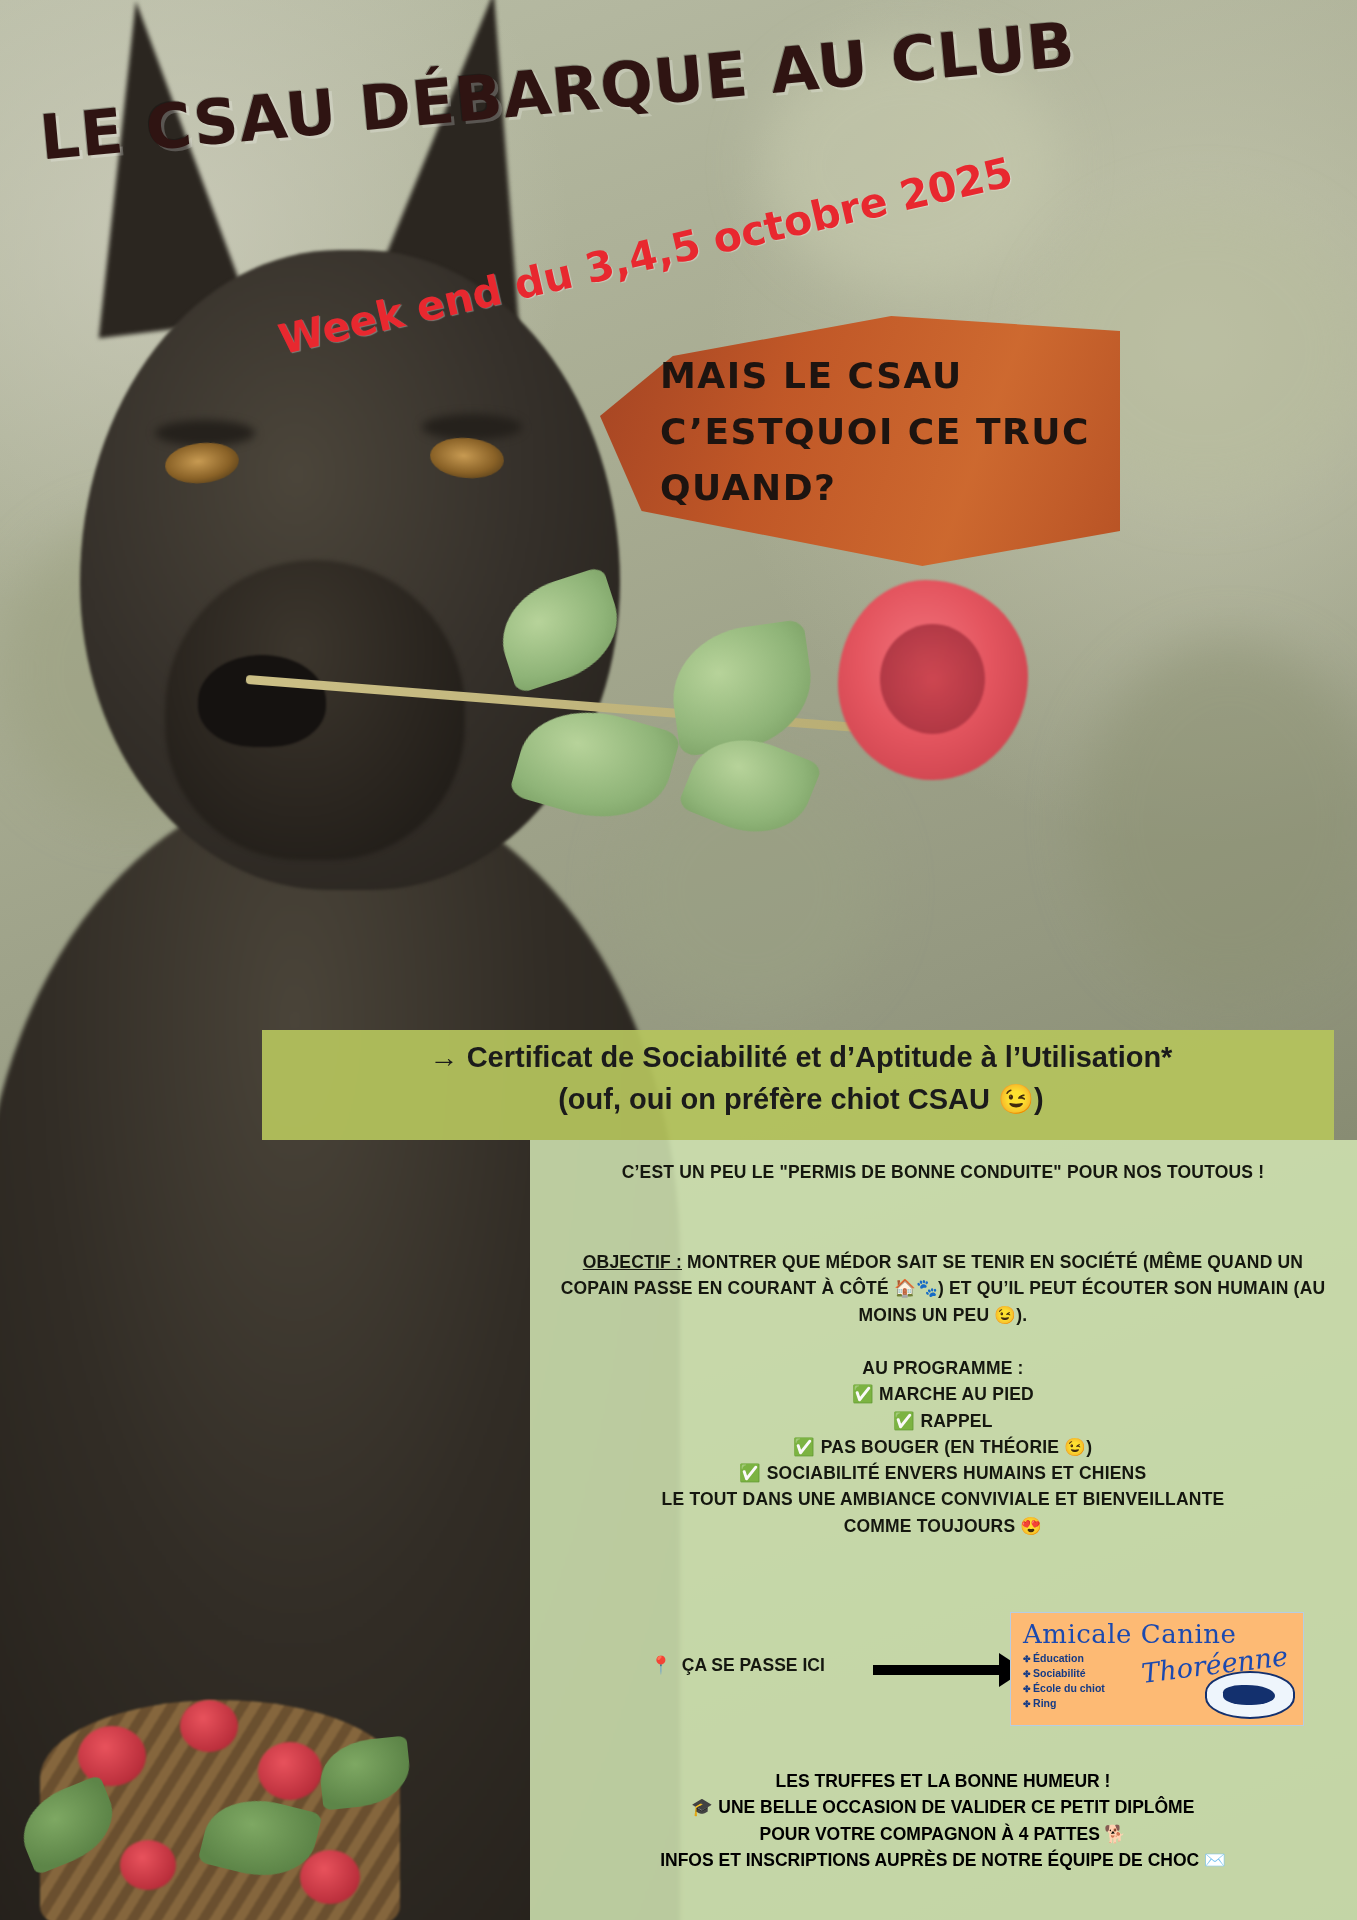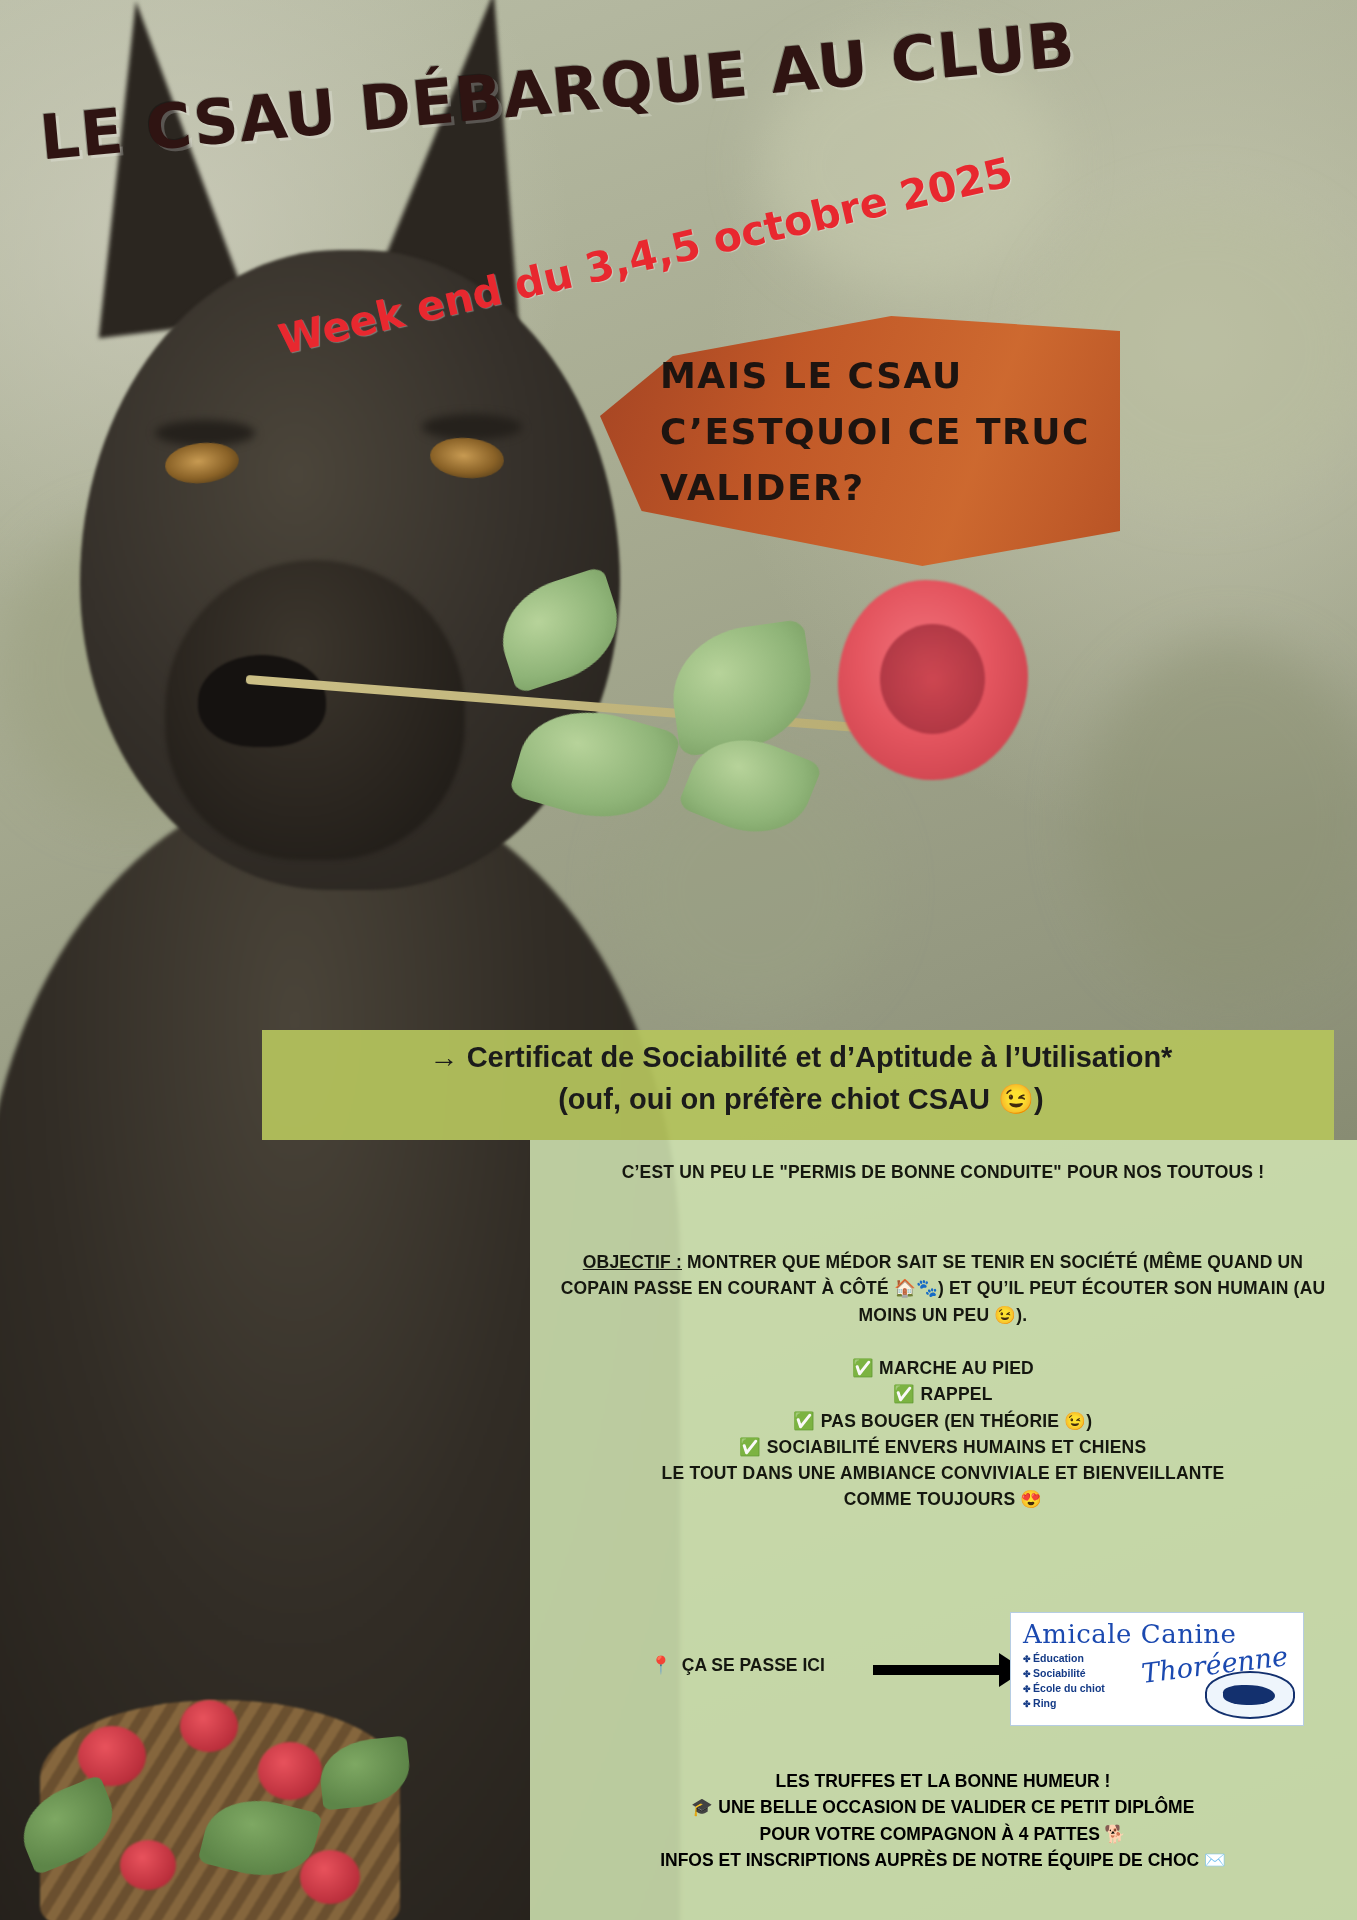--- a/index.html
+++ b/index.html
@@ -321,21 +321,21 @@
     border-left: 26px solid #000;
   }
 
   
   .logo-card {
     position: absolute;
     left: 1010px;
     top: 1612px;
     width: 292px;
     height: 112px;
-    background: #ffffff;
+    background: #fdba74;
     border: 1px solid #b6cde3;
     overflow: hidden;
   }
   .logo-title {
     position: absolute;
     left: 12px;
     top: 6px;
     font-family: "DejaVu Serif", serif;
     font-size: 26px;
     color: #1b49b0;
@@ -445,38 +445,39 @@
   </div>
 
   <div class="title">LE CSAU  DÉBARQUE AU CLUB</div>
 
   <div class="date-line">Week end du 3,4,5 octobre 2025</div>
 
   <div class="callout"></div>
   <div class="callout-text">
     <div>MAIS LE CSAU</div>
     <div>C’ESTQUOI CE TRUC</div>
-    <div>VALIDER?</div>
+    <div>QUAND?</div>
   </div>
 
   <div class="banner"></div>
   <div class="banner-text">
     <div>→ Certificat de Sociabilité et d’Aptitude à l’Utilisation*</div>
     <div>(ouf, oui on préfère chiot CSAU 😉)</div>
   </div>
 
   <div class="panel"></div>
 
   <div class="body-block" id="intro-text">C’EST UN PEU LE "PERMIS DE BONNE CONDUITE" POUR NOS TOUTOUS !</div>
 
   <div class="body-block" id="objective-text">
     <span class="u">OBJECTIF :</span><span> MONTRER QUE MÉDOR SAIT SE TENIR EN SOCIÉTÉ (MÊME QUAND UN COPAIN PASSE EN COURANT À CÔTÉ 🏠🐾) ET QU’IL PEUT ÉCOUTER SON HUMAIN (AU MOINS UN PEU 😉).</span>
   </div>
 
   <div class="body-block" id="program-block">
+    <div>AU PROGRAMME :</div>
     <div>✅ MARCHE AU PIED</div>
     <div>✅ RAPPEL</div>
     <div>✅ PAS BOUGER (EN THÉORIE 😉)</div>
     <div>✅ SOCIABILITÉ ENVERS HUMAINS ET CHIENS</div>
     <div>LE TOUT DANS UNE AMBIANCE CONVIVIALE ET BIENVEILLANTE</div>
     <div>COMME TOUJOURS 😍</div>
   </div>
 
   <div class="ici-row">
     <span>📍</span>

